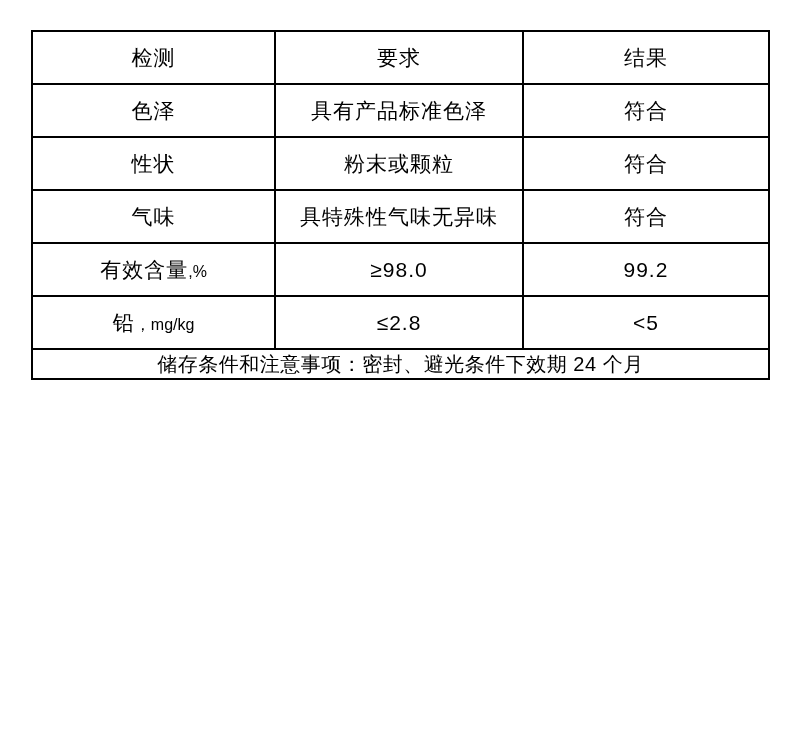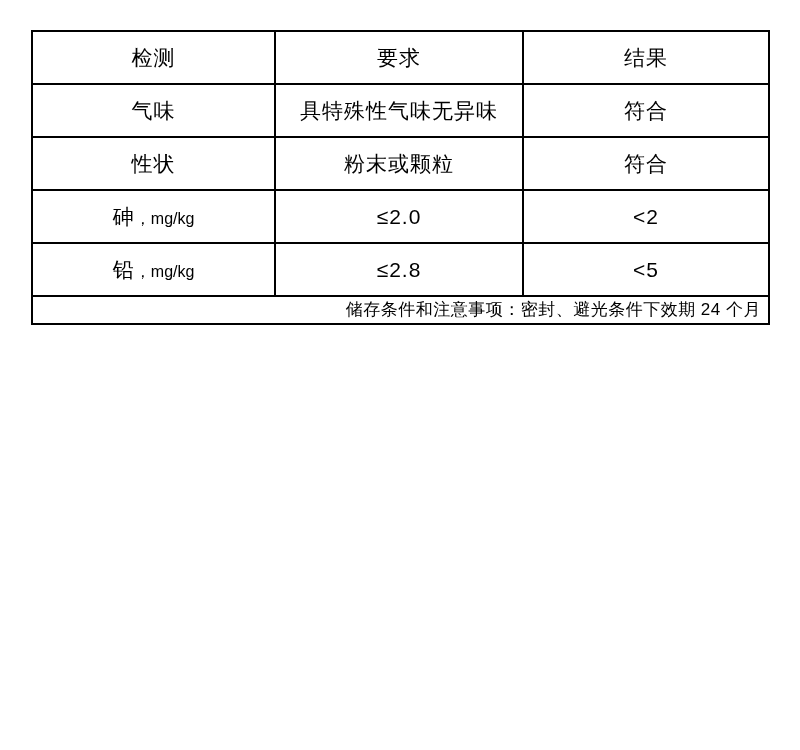--- a/index.html
+++ b/index.html
@@ -34,22 +34,22 @@
     height: 51px;
     padding: 0;
     letter-spacing: 1px;
   }
   .qc-table .unit {
     font-size: 16px;
     letter-spacing: 0;
   }
   .qc-table td.footer-cell {
     height: 22px;
-    text-align: right;
-    font-size: 17px;
+    text-align: center;
+    font-size: 20px;
     padding: 2px 7px;
     letter-spacing: 0.5px;
   }
 </style>
 </head>
 <body>
 
 <div class="page">
   <table class="qc-table">
     <colgroup>
@@ -59,33 +59,38 @@
       </colgroup>
     <thead>
       <tr>
         <th>检测</th>
         <th>要求</th>
         <th>结果</th>
       </tr>
     </thead>
     <tbody>
       <tr>
-        <td><span>气味</span><span class="unit"></span></td>
-        <td>具特殊性气味无异味</td>
+        <td><span>色泽</span><span class="unit"></span></td>
+        <td>具有产品标准色泽</td>
         <td>符合</td>
       </tr>
       <tr>
         <td><span>性状</span><span class="unit"></span></td>
         <td>粉末或颗粒</td>
         <td>符合</td>
       </tr>
       <tr>
-        <td><span>砷</span><span class="unit">，mg/kg</span></td>
-        <td>≤2.0</td>
-        <td>&lt;2</td>
+        <td><span>气味</span><span class="unit"></span></td>
+        <td>具特殊性气味无异味</td>
+        <td>符合</td>
+      </tr>
+      <tr>
+        <td><span>有效含量</span><span class="unit">,%</span></td>
+        <td>≥98.0</td>
+        <td>99.2</td>
       </tr>
       <tr>
         <td><span>铅</span><span class="unit">，mg/kg</span></td>
         <td>≤2.8</td>
         <td>&lt;5</td>
       </tr>
     </tbody>
     <tfoot>
       <tr>
         <td colspan="3" class="footer-cell">储存条件和注意事项：密封、避光条件下效期 24 个月</td>

